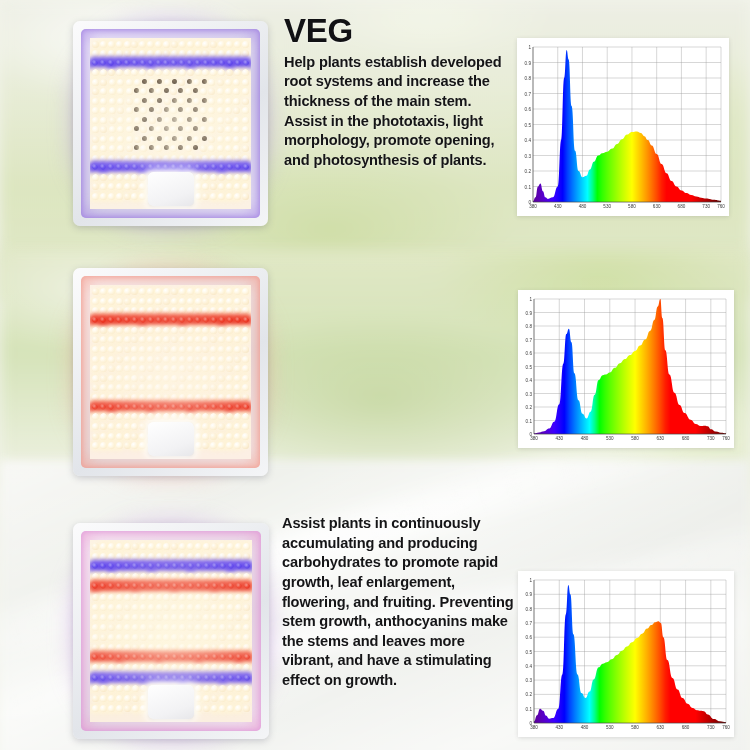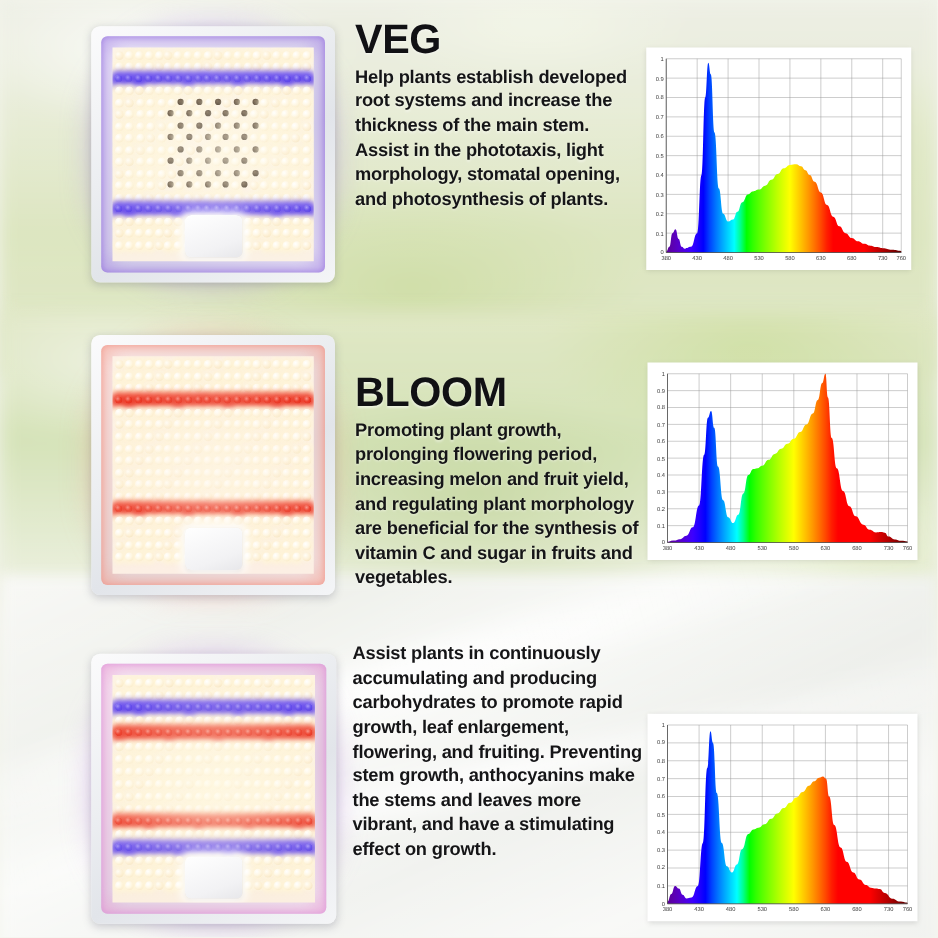--- a/index.html
+++ b/index.html
@@ -581,21 +581,21 @@
               <div class="led w dim"></div>
             </div>
           <div class="board-glow veg"></div>
           <div class="driver-box"></div>
         </div>
       </div>
     </div>
 
     <div class="text-col" style="left:264px; top:14px; width:225px;">
       <div class="heading big">VEG</div>
-      <div class="body-txt">Help plants establish developed root systems and increase the thickness of the main stem. Assist in the phototaxis, light morphology, stomatal opening, and photosynthesis of plants.</div>
+      <div class="body-txt">Help plants establish developed root systems and increase the thickness of the main stem. Assist in the phototaxis, light morphology, promote opening, and photosynthesis of plants.</div>
     </div>
 
     <div class="chart-card" style="left:497px; top:38px; width:212px; height:178px;">
       <div class="chart-inner" id="chart-0">
           <svg width="212" height="178" class="plot-svg">
             <defs>
               <linearGradient id="g_vegspectrum" x1="16" x2="204" y1="0" y2="0" gradientUnits="userSpaceOnUse">
                 <stop offset="0%" stop-color="rgb(90,0,149)"></stop>
                 <stop offset="2.631578947368421%" stop-color="rgb(91,0,177)"></stop>
                 <stop offset="5.263157894736842%" stop-color="rgb(87,0,203)"></stop>
@@ -1067,24 +1067,20 @@
               <div class="led w"></div>
               <div class="led w"></div>
               <div class="led w dim"></div>
             </div>
           <div class="board-glow bloom"></div>
           <div class="driver-box"></div>
         </div>
       </div>
     </div>
 
-    <div class="text-col" style="left:264px; top:47px; width:228px;">
-      <div class="heading big">BLOOM</div>
-      <div class="body-txt">Promoting plant growth, prolonging flowering period, increasing melon and fruit yield, and regulating plant morphology are beneficial for the synthesis of vitamin C and sugar in fruits and vegetables.</div>
-    </div>
 
     <div class="chart-card" style="left:498px; top:40px; width:216px; height:158px;">
       <div class="chart-inner" id="chart-1">
           <svg width="216" height="158" class="plot-svg">
             <defs>
               <linearGradient id="g_bloomspectrum" x1="16" x2="208" y1="0" y2="0" gradientUnits="userSpaceOnUse">
                 <stop offset="0%" stop-color="rgb(90,0,149)"></stop>
                 <stop offset="2.631578947368421%" stop-color="rgb(91,0,177)"></stop>
                 <stop offset="5.263157894736842%" stop-color="rgb(87,0,203)"></stop>
                 <stop offset="7.894736842105263%" stop-color="rgb(77,0,229)"></stop>

